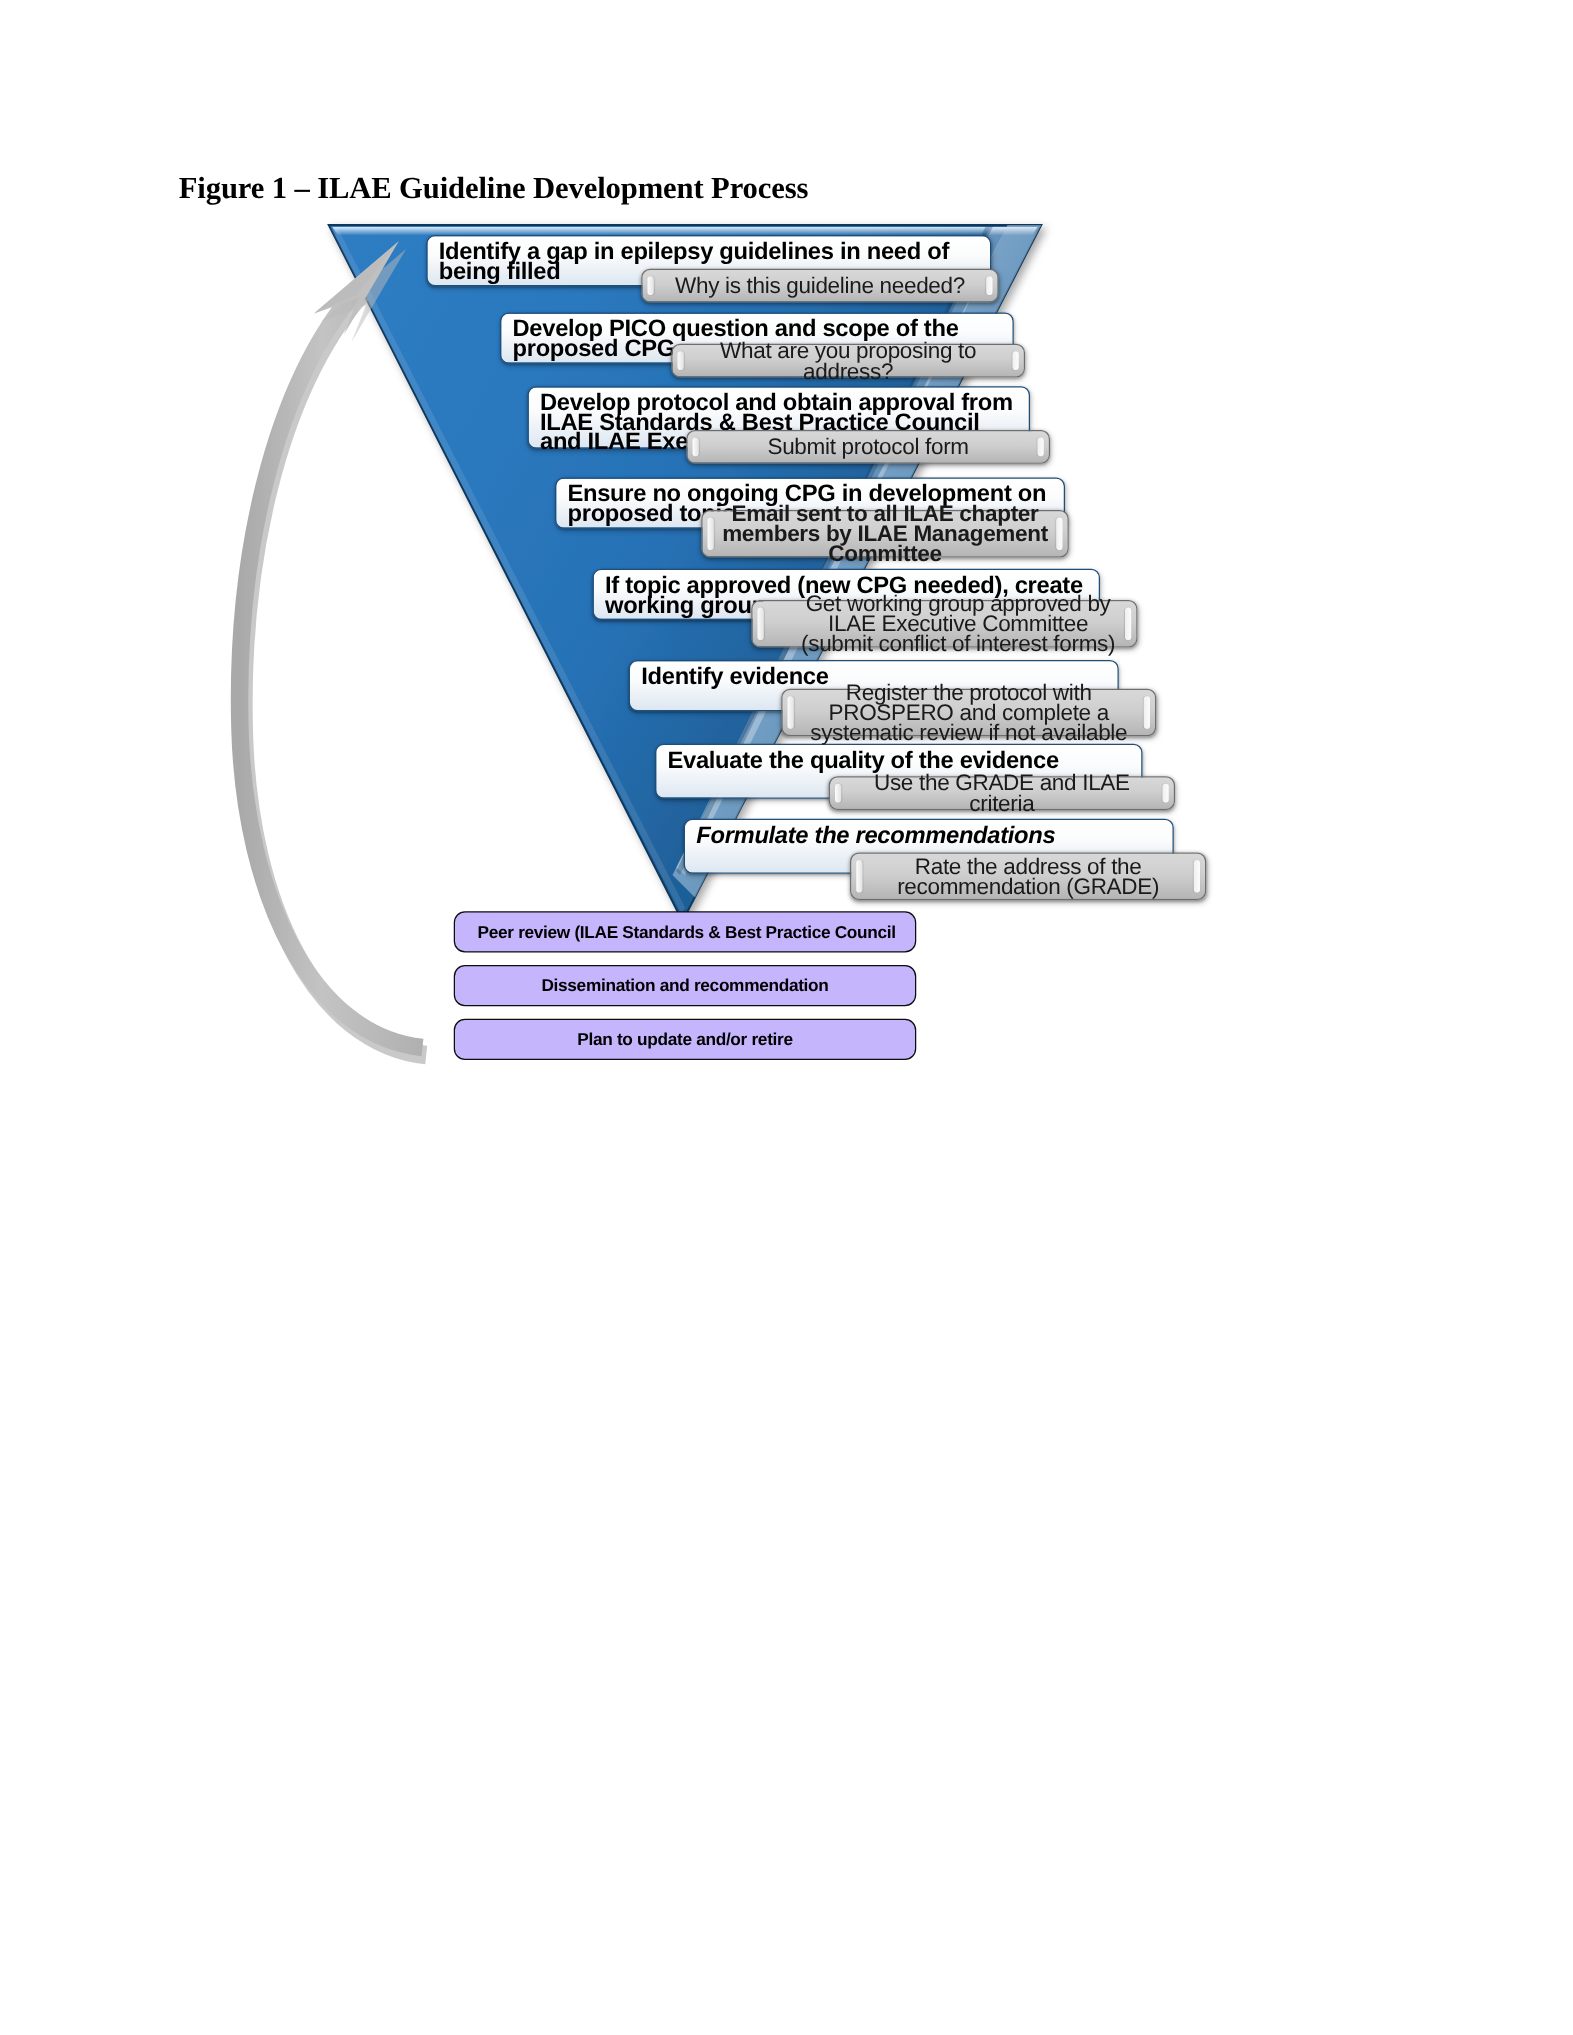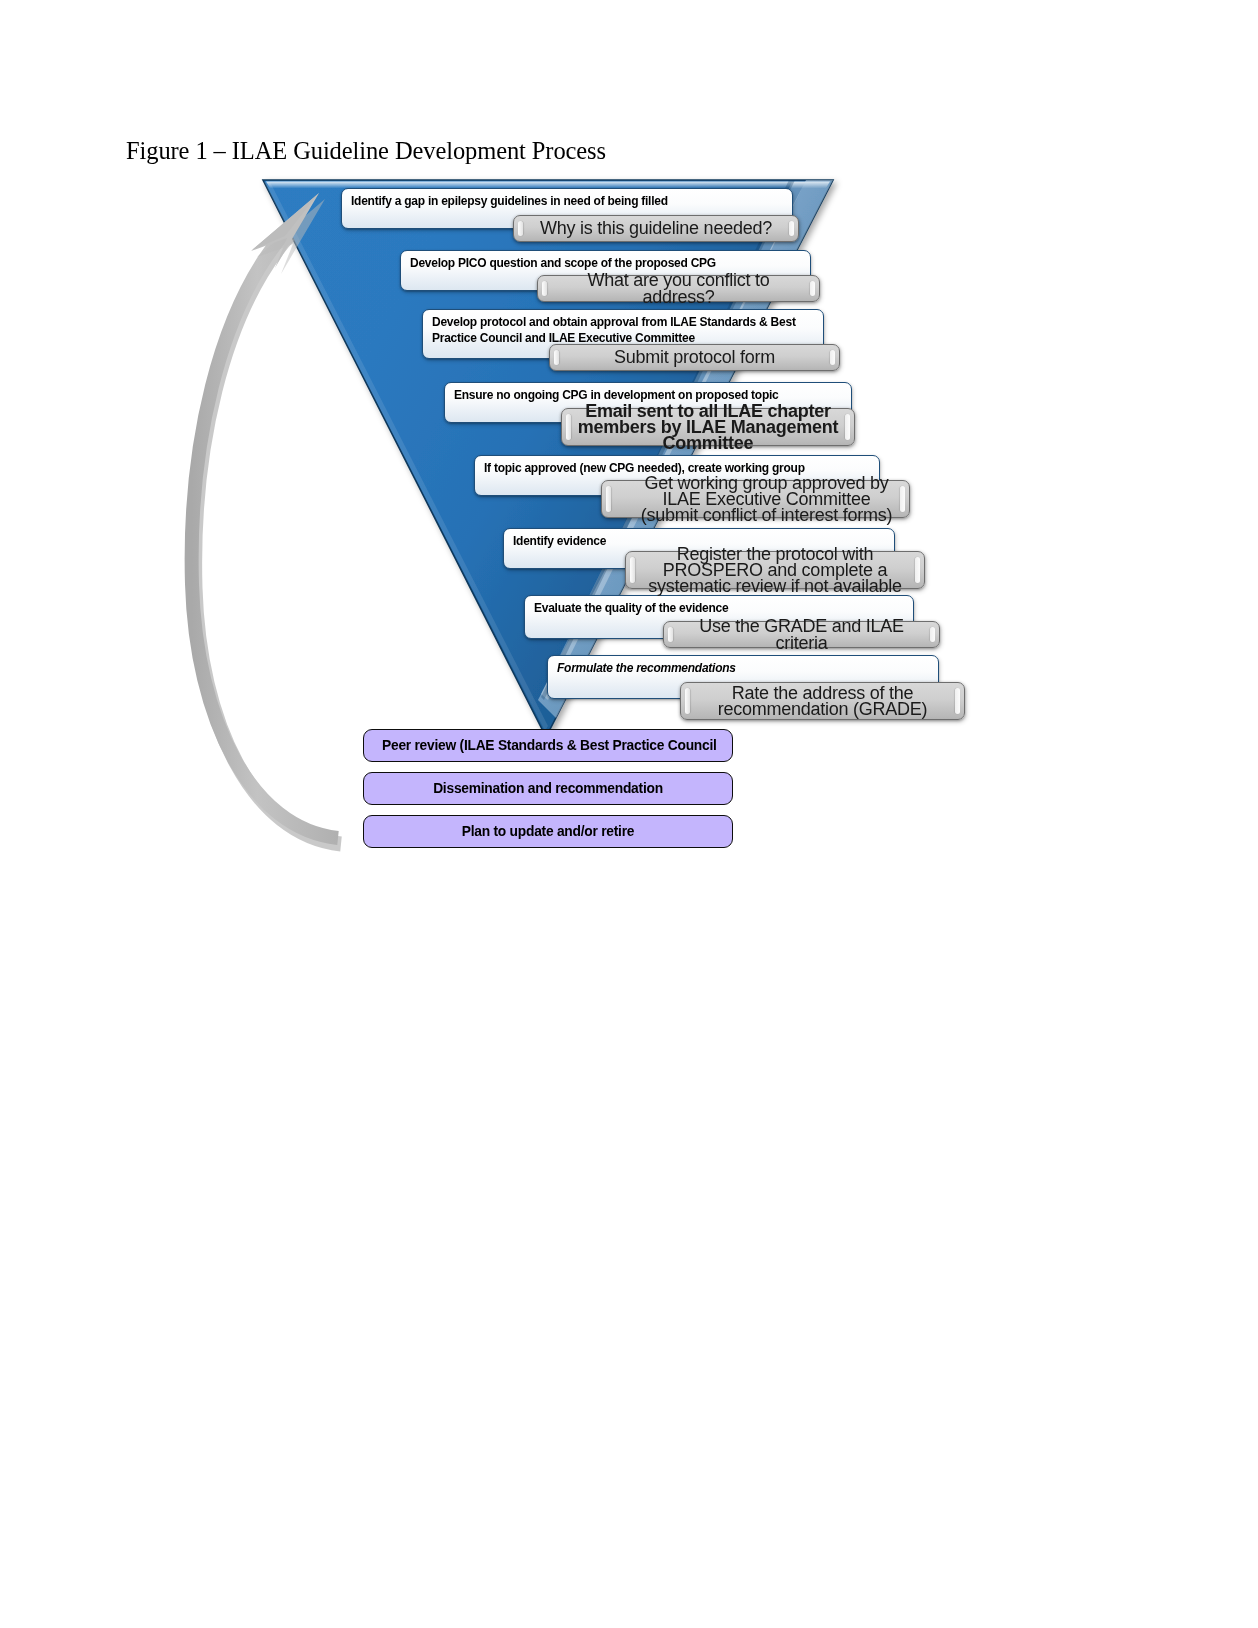--- a/index.html
+++ b/index.html
@@ -11,24 +11,24 @@
   body {
     width: 1258px;
     height: 1628px;
     position: relative;
     font-family: "Liberation Sans", sans-serif;
     overflow: hidden;
   }
 
   #figure-title {
     position: absolute;
-    left: 126px;
+    left: 143px;
     top: 137px;
     font-family: "Liberation Serif", serif;
-    font-weight: normal;
+    font-weight: bold;
     font-size: 24.5px;
     letter-spacing: -0.1px;
     color: #000000;
     white-space: nowrap;
   }
 
   
   #diagram {
     position: absolute;
     left: 0;
@@ -53,21 +53,21 @@
 
   .step-main {
     position: absolute;
     box-sizing: border-box;
     border: 1.1px solid #1f4e79;
     border-radius: 7px;
     background: linear-gradient(to bottom, #ffffff 0%, #fbfcfd 38%, #eaf0f6 72%, #dde7f1 100%);
     box-shadow: 0 1px 2px rgba(0,0,0,0.28), 1px 2px 4px rgba(0,0,0,0.18);
     padding: 5px 8px 4px 9px;
     font-weight: bold;
-    font-size: 12px;
+    font-size: 19px;
     line-height: 15.6px;
     color: #000000;
     letter-spacing: -0.25px;
   }
 
   .step-sub {
     position: absolute;
     box-sizing: border-box;
     border: 1.1px solid #6e6e6e;
     border-radius: 7px;
@@ -196,21 +196,21 @@
   <div class="step">
     <div class="step-main" style="left:341px; top:188px; width:452px; height:41px;">Identify a gap in epilepsy guidelines in need of being filled</div>
     <div class="step-sub" style="left:513px; top:215px; width:286px; height:27px;">
       <span>Why is this guideline needed?</span>
     </div>
   </div>
 
   <div class="step">
     <div class="step-main" style="left:400px; top:250px; width:411px; height:41px;">Develop PICO question and scope of the proposed CPG</div>
     <div class="step-sub" style="left:537px; top:275px; width:283px; height:27px;">
-      <span>What are you conflict to address?</span>
+      <span>What are you proposing to address?</span>
     </div>
   </div>
 
   <div class="step">
     <div class="step-main" style="left:422px; top:309px; width:402px; height:50px;">Develop protocol and obtain approval from ILAE Standards &amp; Best Practice Council and ILAE Executive Committee</div>
     <div class="step-sub" style="left:549px; top:344px; width:291px; height:27px;">
       <span>Submit protocol form</span>
     </div>
   </div>
 

